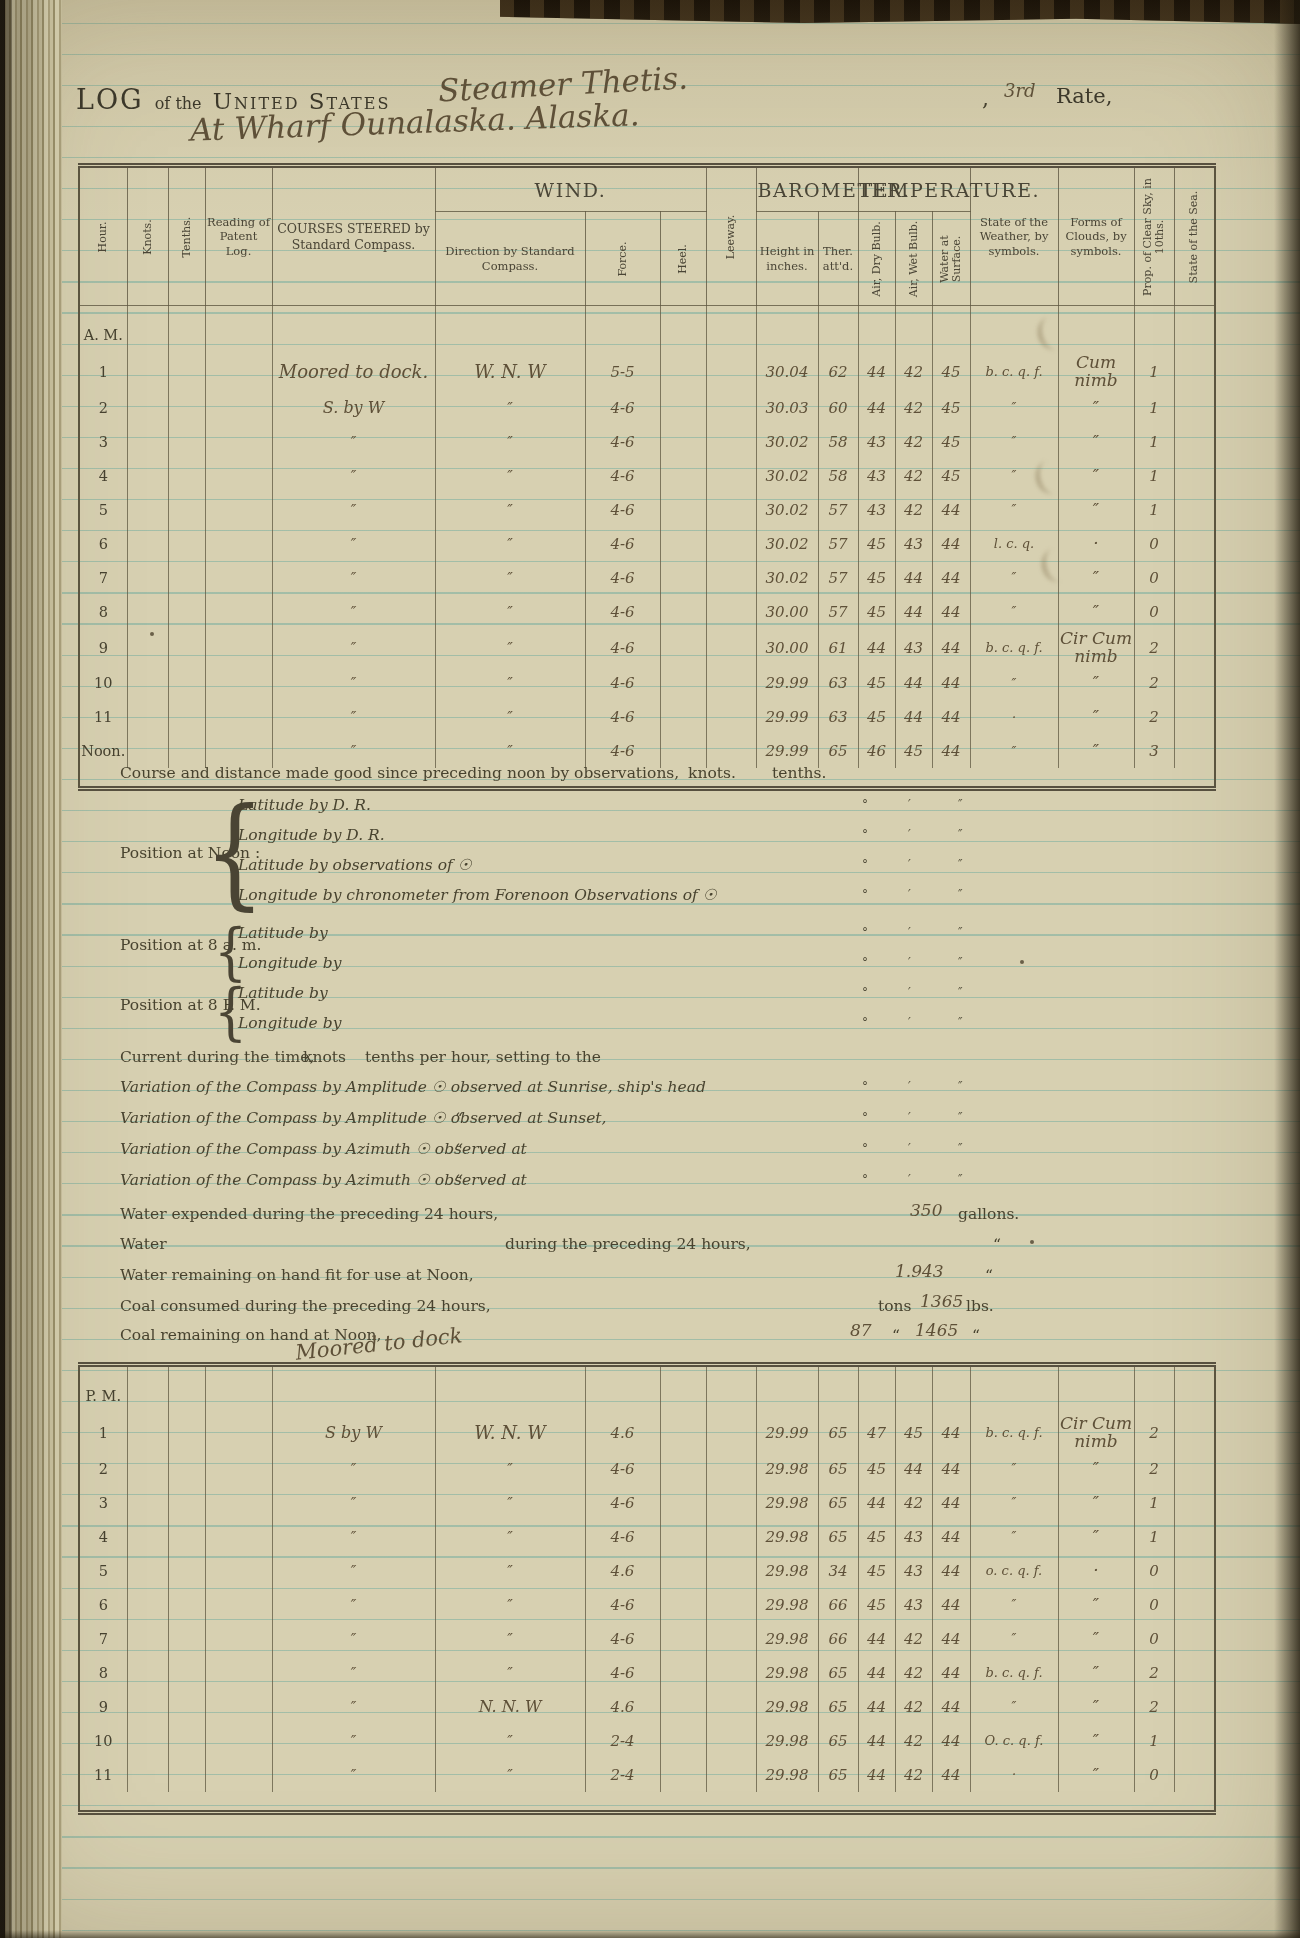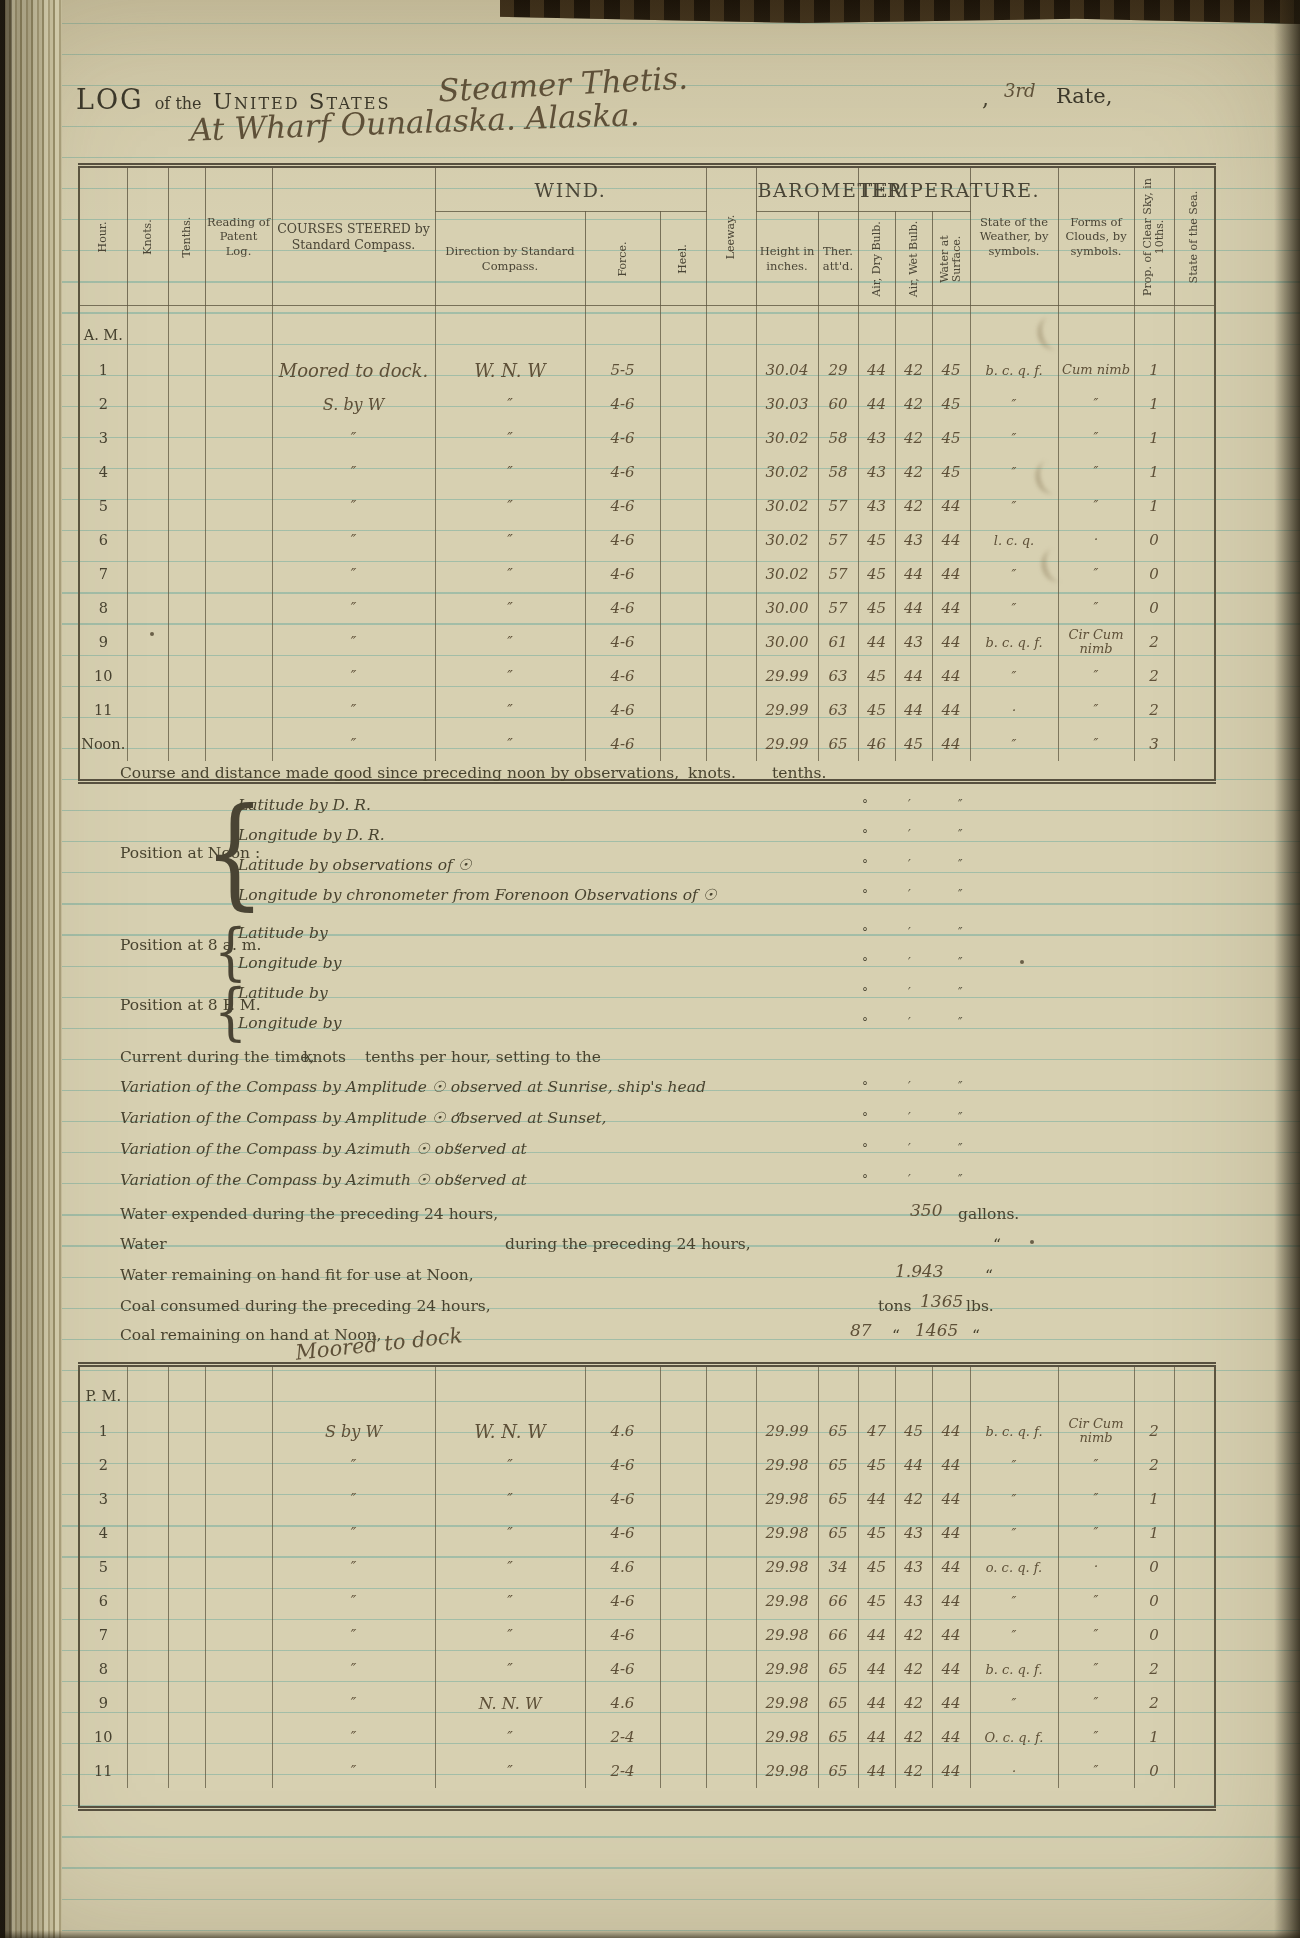--- a/index.html
+++ b/index.html
@@ -55,21 +55,21 @@
   th.vt{position:relative;}
   th.vt span{position:absolute;left:50%;top:50%;display:block;
     transform:translate(-50%,-50%) rotate(-90deg);font-size:11px;line-height:1.1;white-space:normal;}
   th.vt2 span{width:126px;} th.vt1 span{width:86px;}
   tr.label-row td{height:36px;vertical-align:bottom;padding-bottom:10px;font-size:14.5px;color:#46412f;}
   tr.daterow td{height:32px;}
   tr.padrow td{height:16px;}
   td.c-hour{font-size:14.5px;color:#46412f;font-style:normal;font-family:"DejaVu Serif",serif;}
   td.hwc{font-size:15px;}
   td.c-weather{font-size:13px;}
-  td.c-clouds{font-size:13px;white-space:normal;line-height:1.05;}
+  td.c-clouds{font-size:17px;white-space:normal;line-height:1.05;}
   #am-body tr:nth-of-type(1) .c-courses{font-size:18px;}
   #am-body tr:nth-of-type(2) .c-courses{font-size:16px;}
   #am-body tr:nth-of-type(1) .c-dir{font-size:18px;}
   #pm-body tr:nth-of-type(1) .c-dir{font-size:18px;}
   #pm-body tr:nth-of-type(1) .c-courses{font-size:16px;}
   #pm-body tr:nth-of-type(9) .c-dir{font-size:16px;}
   .pm-top-script{position:absolute;left:295px;top:1332px;font-size:21px;transform:rotate(-6deg);white-space:nowrap;}
   
   .sline{position:absolute;left:120px;right:30px;height:28px;font-size:15.5px;color:#48432f;white-space:nowrap;}
   .abs{position:absolute;top:0;}
@@ -207,21 +207,21 @@
           <td class="c-hour">1</td>
           <td></td>
           <td></td>
           <td></td>
           <td class="c-courses hw hwc">Moored to dock.</td>
           <td class="c-dir hw hwc">W. N. W</td>
           <td class="hw hwc">5-5</td>
           <td></td>
           <td></td>
           <td class="hw hwc">30.04</td>
-          <td class="hw hwc">29</td>
+          <td class="hw hwc">62</td>
           <td class="hw hwc">44</td>
           <td class="hw hwc">42</td>
           <td class="hw hwc">45</td>
           <td class="c-weather hw">b. c. q. f.</td>
           <td class="c-clouds hw">Cum nimb</td>
           <td class="hw hwc">1</td>
           <td class="hw hwc"></td>
         </tr>
 
         <tr class="daterow">

